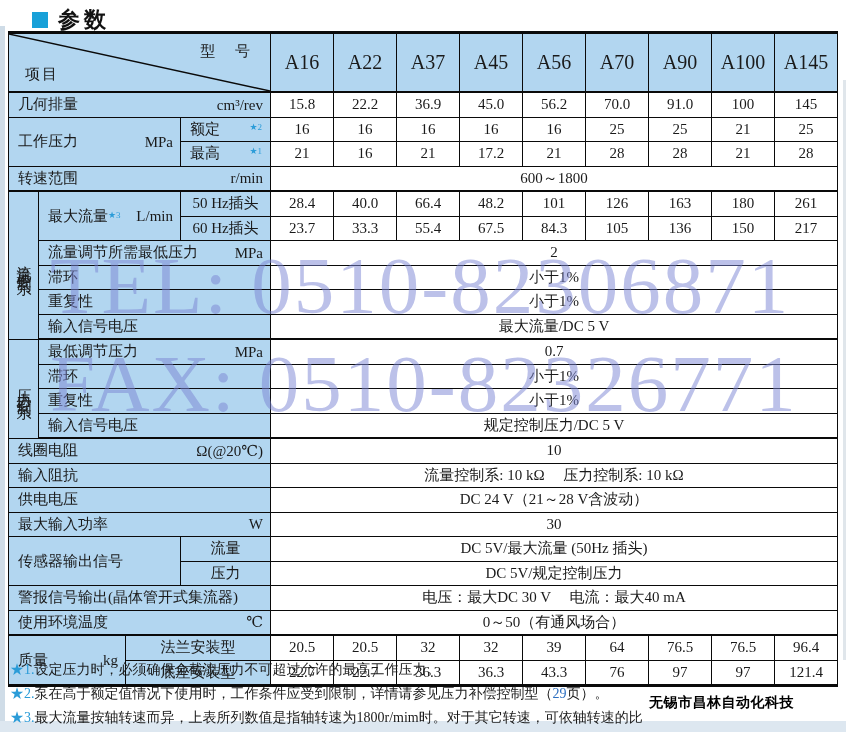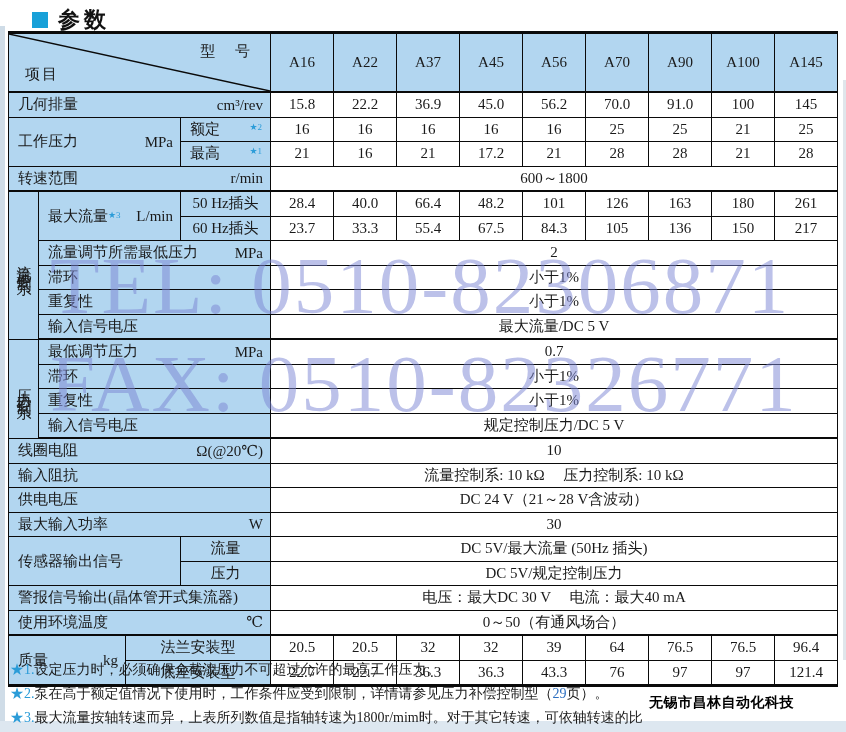--- a/index.html
+++ b/index.html
@@ -16,21 +16,21 @@
 
   table.spec{position:absolute;left:8px;top:31px;border-collapse:collapse;table-layout:fixed;width:830px;
              border:1px solid #0a0a0a;border-top:3px solid #0a0a0a;border-bottom:3px solid #0a0a0a;
              font-size:15px;}
   .spec td{border:1px solid #0a0a0a;height:23.5px;padding:0;overflow:hidden;white-space:nowrap;}
   tr.hdr td{height:57px;border-bottom:2.6px solid #0a0a0a;}
   tr.thick td{border-bottom:2.6px solid #0a0a0a;}
 
   td.blue{background:#b2d6f0;}
   td.d{background:#ffffff;text-align:center;}
-  td.model{background:#b2d6f0;text-align:center;font-size:15px;}
+  td.model{background:#b2d6f0;text-align:center;font-size:20px;}
 
   td.corner{background:#b2d6f0;position:relative;}
   .corner svg{position:absolute;left:0;top:0;width:100%;height:100%;}
   .corner-model{position:absolute;right:12px;top:8px;letter-spacing:8px;}
   .corner-item{position:absolute;left:16px;bottom:7px;letter-spacing:2px;}
 
   td.lab{position:relative;text-align:left;}
   .lab-t{padding-left:9px;}
   .lab-u{position:absolute;right:7px;top:50%;transform:translateY(-50%);}
   .star{color:#2b9cd8;font-size:9px;vertical-align:3px;letter-spacing:0;}

